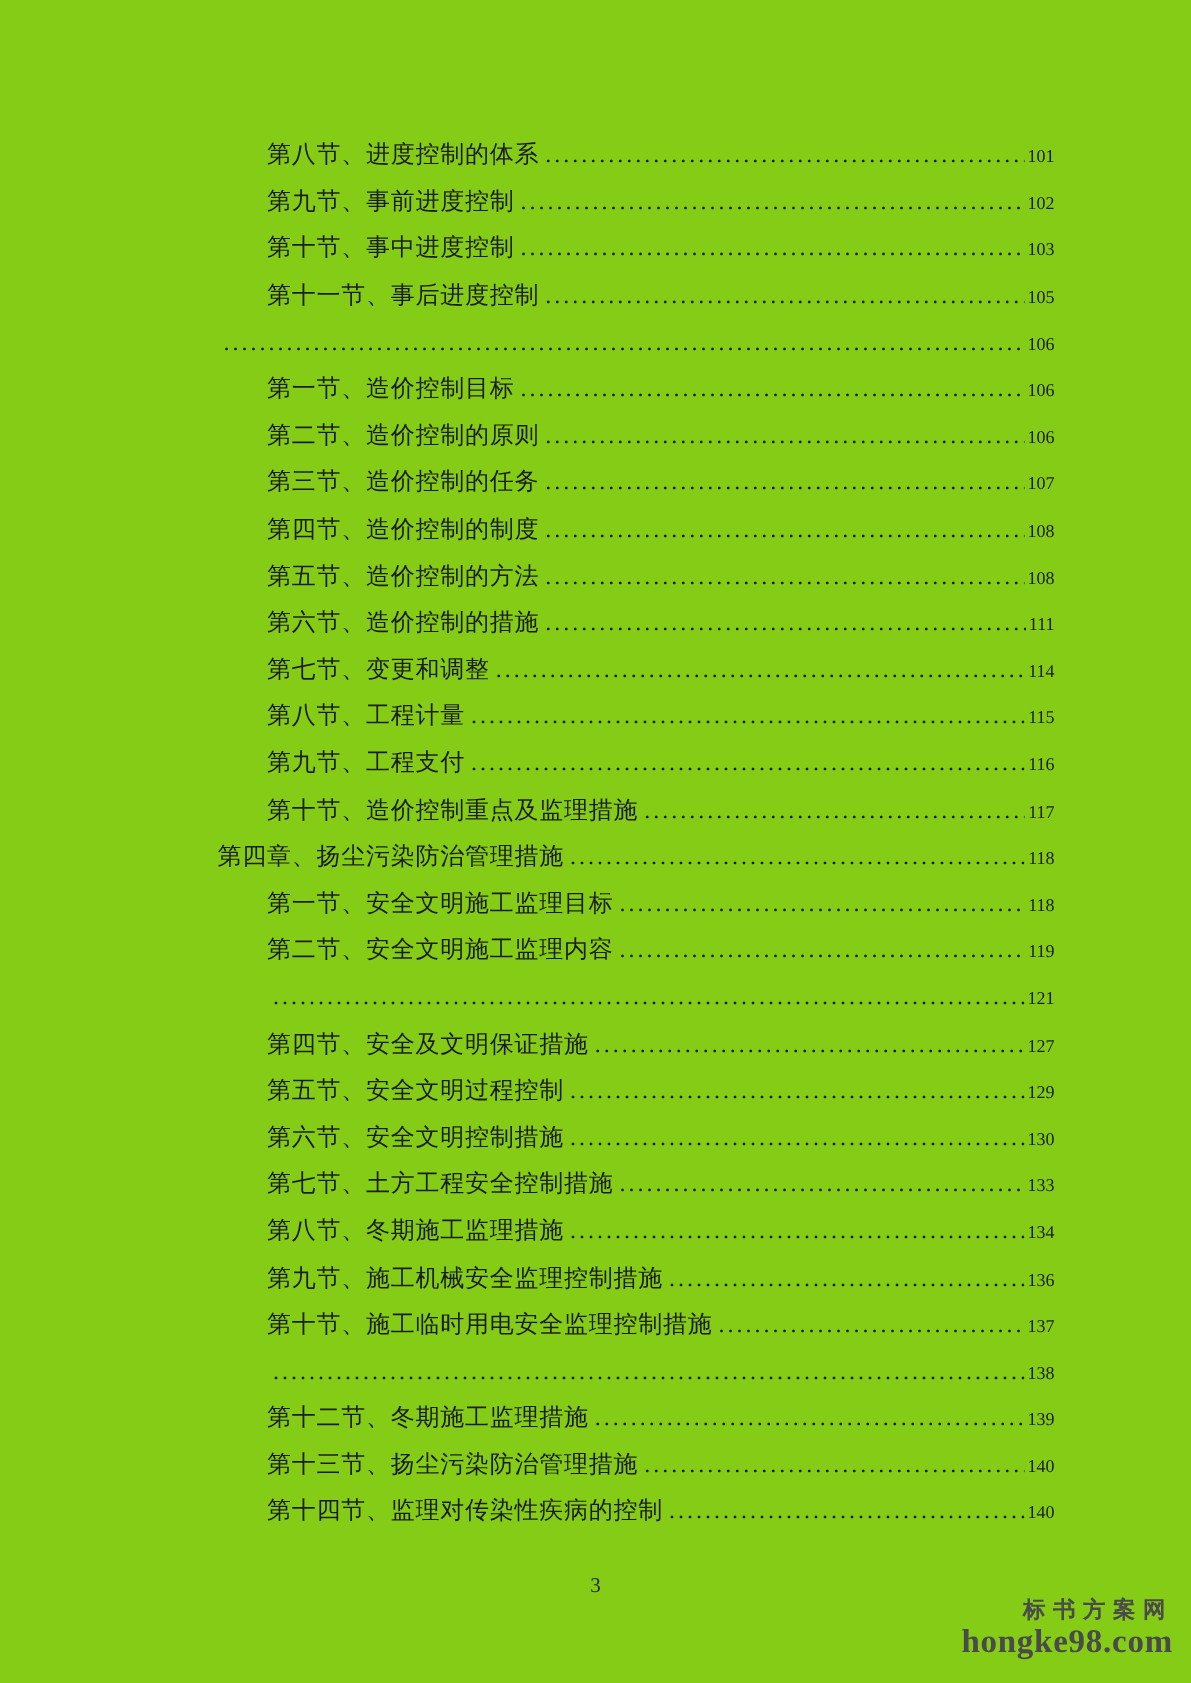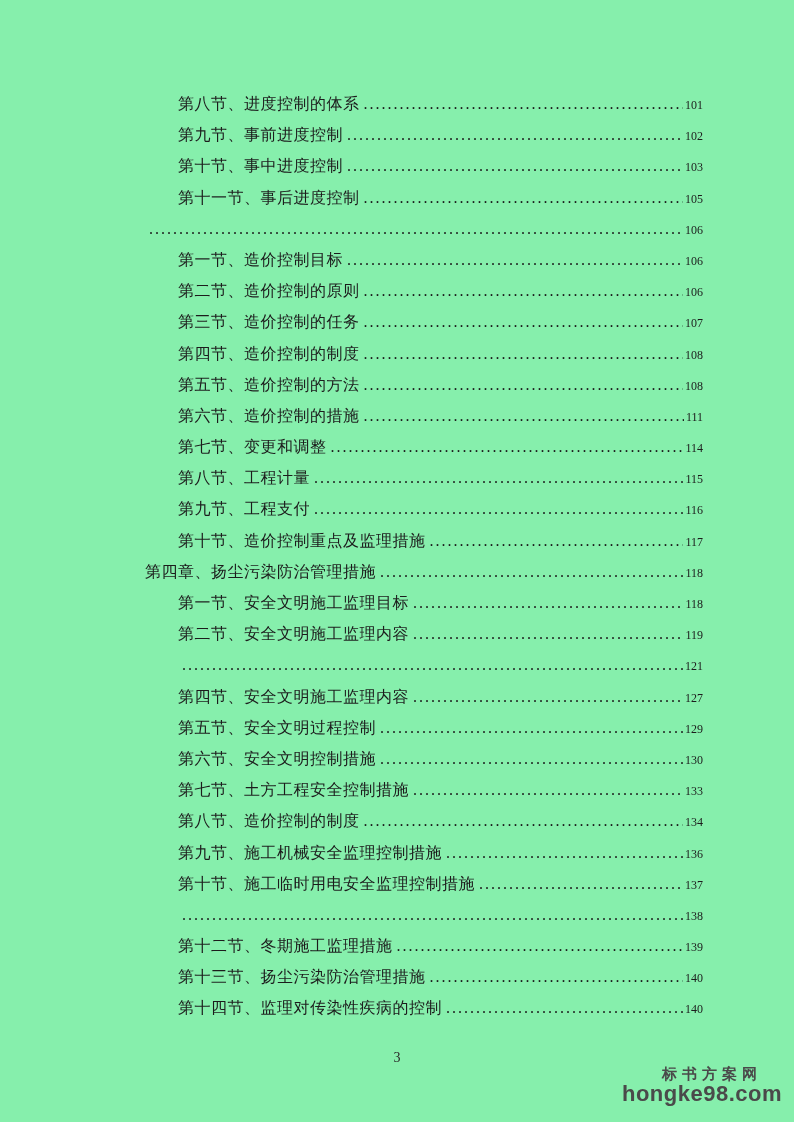--- a/index.html
+++ b/index.html
@@ -4,21 +4,21 @@
 <style>
   html, body {
     margin: 0;
     padding: 0;
     background: #ffffff;
   }
   .page {
     position: relative;
     width: 794px;
     height: 1122px;
-    background: #86efac;
+    background: #84cc16;
     overflow: hidden;
     font-family: "Liberation Serif", "DejaVu Serif", serif;
     color: #1c1c1c;
   }
   .toc {
     position: absolute;
     top: 88px;
     left: 145px;
     right: 91px;
   }
@@ -63,26 +63,27 @@
     top: 1066px;
     text-align: right;
     font-family: "Liberation Sans", "DejaVu Sans", sans-serif;
     color: #4a4a4a;
     line-height: 1.05;
   }
   .watermark .wm-name {
     font-size: 15px;
     font-weight: 700;
     letter-spacing: 5px;
-    margin-right: 20px;
+    margin-right: 0;
   }
   .watermark .wm-url {
     font-size: 22px;
     font-weight: 700;
     letter-spacing: 0.5px;
+    font-family: Liberation Serif, serif;
   }
 </style>
 </head>
 <body>
 
 <div class="page">
 
   <div class="toc" id="toc">
       <div class="toc-row level-2">
       <span class="toc-title">第八节、进度控制的体系</span>
@@ -171,41 +172,41 @@
       <div class="toc-row level-2">
       <span class="toc-title">第二节、安全文明施工监理内容</span>
       <span class="dot-leader">............................................................................................................................................................................................................................</span>
       <span class="toc-page">119</span>
     </div>
       <div class="toc-row level-2">
       <span class="dot-leader">............................................................................................................................................................................................................................</span>
       <span class="toc-page">121</span>
     </div>
       <div class="toc-row level-2">
-      <span class="toc-title">第四节、安全文明施工监理内容</span>
+      <span class="toc-title">第四节、安全及文明保证措施</span>
       <span class="dot-leader">............................................................................................................................................................................................................................</span>
       <span class="toc-page">127</span>
     </div>
       <div class="toc-row level-2">
       <span class="toc-title">第五节、安全文明过程控制</span>
       <span class="dot-leader">............................................................................................................................................................................................................................</span>
       <span class="toc-page">129</span>
     </div>
       <div class="toc-row level-2">
       <span class="toc-title">第六节、安全文明控制措施</span>
       <span class="dot-leader">............................................................................................................................................................................................................................</span>
       <span class="toc-page">130</span>
     </div>
       <div class="toc-row level-2">
       <span class="toc-title">第七节、土方工程安全控制措施</span>
       <span class="dot-leader">............................................................................................................................................................................................................................</span>
       <span class="toc-page">133</span>
     </div>
       <div class="toc-row level-2">
-      <span class="toc-title">第八节、造价控制的制度</span>
+      <span class="toc-title">第八节、冬期施工监理措施</span>
       <span class="dot-leader">............................................................................................................................................................................................................................</span>
       <span class="toc-page">134</span>
     </div>
       <div class="toc-row level-2">
       <span class="toc-title">第九节、施工机械安全监理控制措施</span>
       <span class="dot-leader">............................................................................................................................................................................................................................</span>
       <span class="toc-page">136</span>
     </div>
       <div class="toc-row level-2">
       <span class="toc-title">第十节、施工临时用电安全监理控制措施</span>

